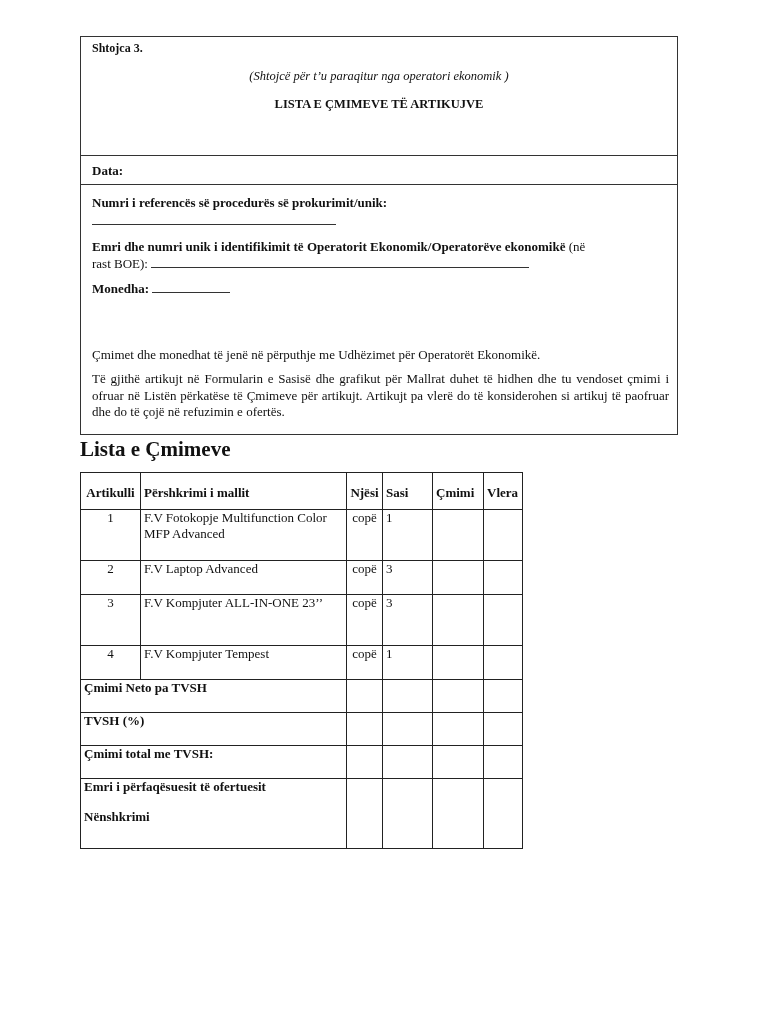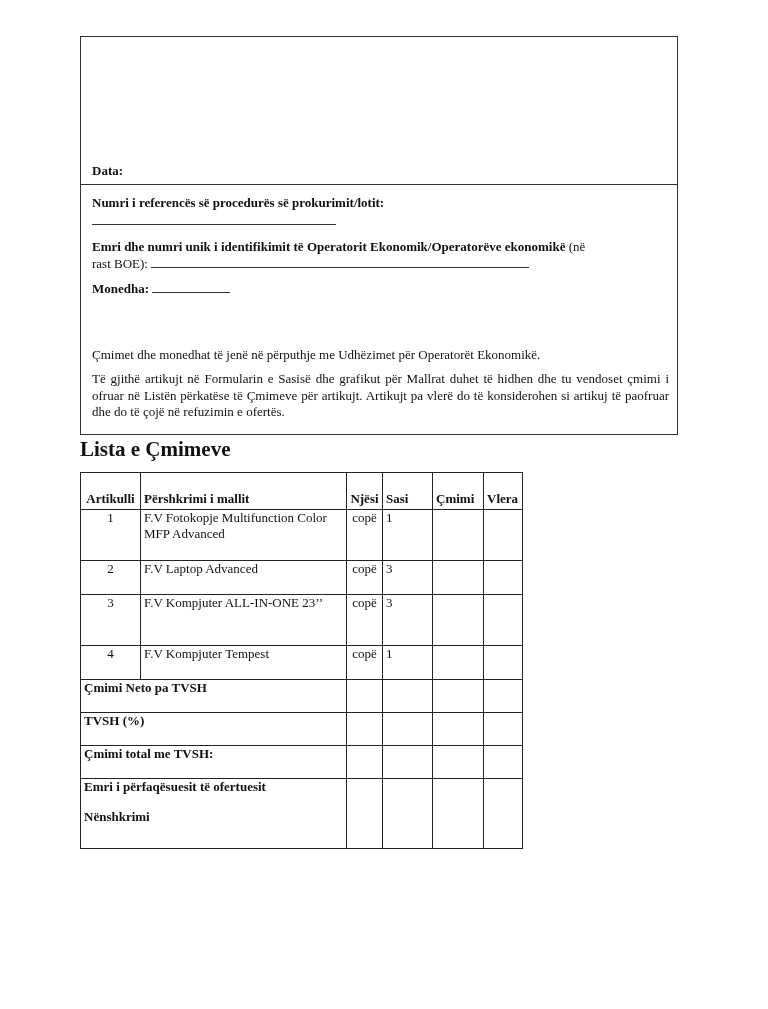--- a/index.html
+++ b/index.html
@@ -13,42 +13,47 @@
     .subtitle { position: absolute; left: 0; right: 0; top: 32px; text-align: center; font-size: 12.5px; font-style: italic; }
     .maintitle { position: absolute; left: 0; right: 0; top: 60px; text-align: center; font-size: 12.5px; font-weight: bold; }
     .data-lbl { position: absolute; left: 11px; top: 7px; font-size: 13px; font-weight: bold; }
     .p { position: absolute; left: 11px; right: 8px; font-size: 13px; line-height: 16.5px; }
     .b { font-weight: bold; }
     .line { display: inline-block; border-bottom: 1px solid #333; vertical-align: baseline; height: 1px; }
     .justify { text-align: justify; }
     .lista-title { position: absolute; left: 80px; width: 608px; top: 437px; text-align: left; font-size: 21px; font-weight: bold; }
     table.prices { position: absolute; left: 80px; top: 472px; border-collapse: collapse; font-size: 13px; }
     table.prices td { border: 1.5px solid #222; padding: 0 3px; vertical-align: top; box-sizing: border-box; }
-    table.prices .hdr td { height: 37px; font-weight: bold; padding-top: 18px; }
+    table.prices .hdr td { height: 37px; font-weight: bold; padding-top: 12px; }
     .c-art { width: 60px; text-align: center; }
     .c-desc { width: 206px; }
     .c-nj { width: 36px; text-align: center; margin-top: 48px; }
     .c-sa { width: 50px; }
     .c-cm { width: 51px; }
     .c-vl { width: 39px; }
     .row-tall td { height: 51px; padding-top: 4px; }
     .row-short td { height: 34px; padding-top: 4px; }
     .sum td { height: 33px; padding-top: 6px; font-weight: bold; }
     .sign td { height: 70px; font-weight: bold; padding-top: 7px; margin-left: 14px; }
     .sign .l2 { margin-top: 14px; }
   </style>
 </head>
 <body>
 
 <div class="box">
+  <div class="sec sec1">
+    <div class="shtojca">Shtojca 3.</div>
+    <div class="subtitle">(Shtojcë për t’u paraqitur nga operatori ekonomik )</div>
+    <div class="maintitle">LISTA E ÇMIMEVE TË ARTIKUJVE</div>
+  </div>
   <div class="sec sec2">
     <div class="data-lbl">Data:</div>
   </div>
   <div class="sec sec3">
-    <div class="p b" style="top:10px;">Numri i referencës së procedurës së prokurimit/lotit:</div>
+    <div class="p b" style="top:10px;">Numri i referencës së procedurës së prokurimit/unik:</div>
     <div class="p" style="top:28px;">
       <span class="line" style="width:244px;"></span>
     </div>
     <div class="p" style="top:54px;">
       <span class="b">Emri dhe numri unik i identifikimit të Operatorit Ekonomik/Operatorëve ekonomikë</span><span> (në</span><br>
       <span>rast BOE):</span>
       <span class="line" style="width:378px;"></span>
     </div>
     <div class="p" style="top:96px;">
       <span class="b">Monedha:</span>

